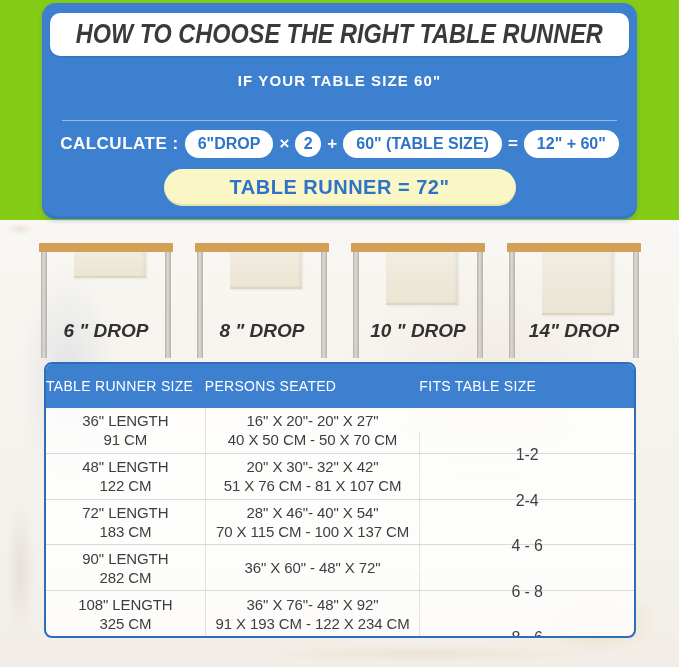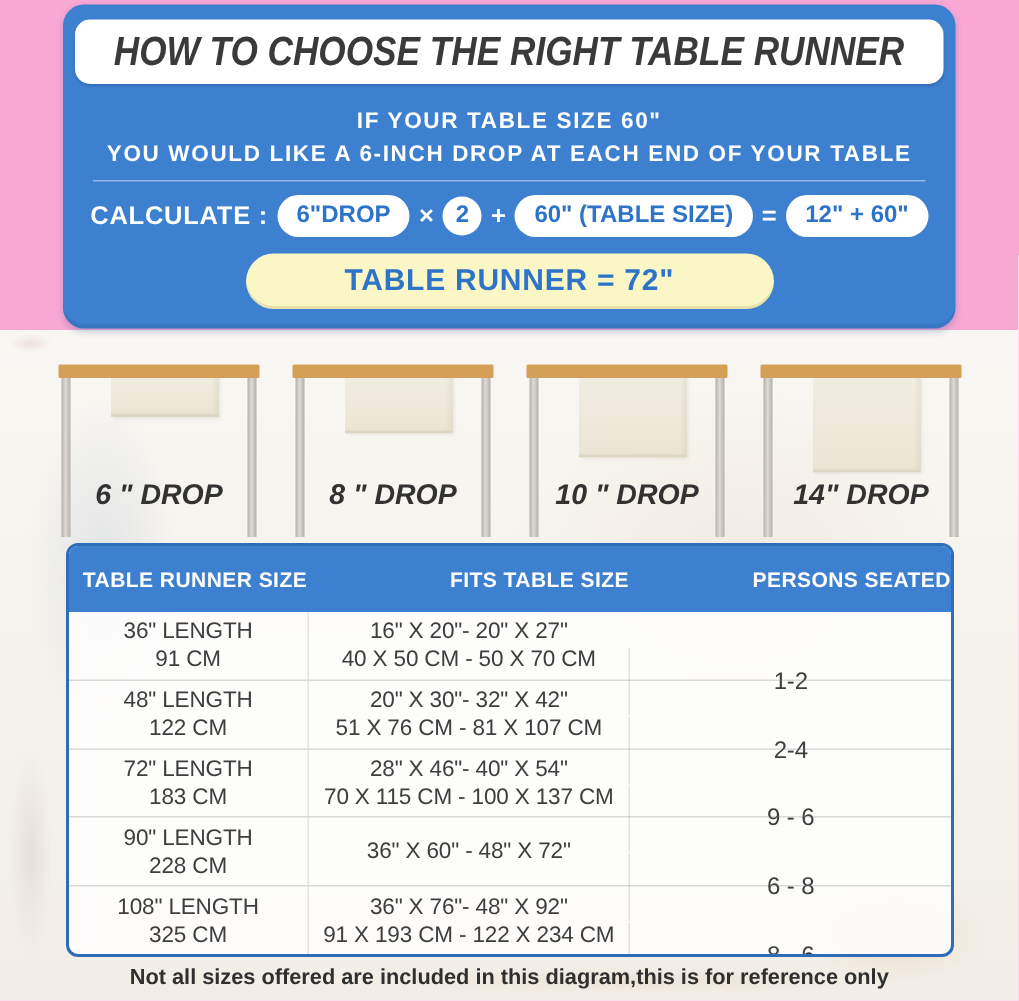--- a/index.html
+++ b/index.html
@@ -1,19 +1,19 @@
 <!DOCTYPE html>
 <html><head>
 <meta charset="utf-8">
 <style>
   * { margin:0; padding:0; box-sizing:border-box; }
   html,body { background:#ffffff; }
   #app {
     position:relative; width:679px; height:667px; overflow:hidden;
-    background:#f9a8d4; font-family:"Liberation Sans", sans-serif;
+    background:#84cc16; font-family:"Liberation Sans", sans-serif;
   }
 
   
   .photo-bg {
     position:absolute; left:0; top:220px; width:679px; height:447px;
     background:
       radial-gradient(closest-side at 3% 2%,  rgba(216,178,168,0.30), transparent 70%),
       radial-gradient(closest-side at 10% 35%, rgba(176,190,205,0.30), transparent 72%),
       radial-gradient(closest-side at 3% 78%,  rgba(203,192,188,0.35), transparent 70%),
       radial-gradient(closest-side at 88% 90%, rgba(224,197,158,0.42), transparent 75%),
@@ -97,21 +97,21 @@
   }
 
   
   .size-table {
     position:absolute; left:44px; top:362px; width:592px; height:276px;
     border:2px solid #2e6db8; border-radius:8px; overflow:hidden;
     background:rgba(255,255,255,0.82);
     display:flex; flex-direction:column;
   }
   .thead { display:flex; height:44px; flex:0 0 44px; background:#3d80d0; align-items:center; }
-  .th { color:#ffffff; font-weight:700; font-size:14px; letter-spacing:0.3px; text-align:right; }
+  .th { color:#ffffff; font-weight:400; font-size:14px; letter-spacing:0.3px; text-align:left; }
   .c1 { width:27%; } .c2 { width:36.5%; } .c3 { width:36.5%; }
   .trow { display:flex; flex:1; }
   .trow + .trow { border-top:1px solid rgba(125,125,125,0.28); }
   .td {
     height:100%; display:flex; flex-direction:column; justify-content:center;
     text-align:center; font-size:15px; line-height:19px; color:#3e3e3e;
     letter-spacing:-0.1px;
   }
   .td.vsep { border-left:1px solid rgba(125,125,125,0.20); }
   .persons { font-size:16px;margin-top:24px; }
@@ -126,21 +126,20 @@
 
 <div id="app">
 
   <div class="photo-bg"></div>
 
   <div class="blue-panel">
     <div class="title-bar">
       <div class="main-title">HOW TO CHOOSE THE RIGHT TABLE RUNNER</div>
     </div>
     <div class="sub-line sub1">IF YOUR TABLE SIZE 60"</div>
-    <div class="sub-line sub2">YOU WOULD LIKE A 6-INCH DROP AT EACH END OF YOUR TABLE</div>
     <div class="panel-divider"></div>
 
     <div class="calc-row">
       <span class="calc-label">CALCULATE :</span>
       <span class="pill">6"DROP</span>
       <span class="op">×</span>
       <span class="two-circle">2</span>
       <span class="op">+</span>
       <span class="pill">60" (TABLE SIZE)</span>
       <span class="op">=</span>
@@ -182,22 +181,22 @@
       <div class="leg l"></div>
       <div class="leg r"></div>
       <div class="fig-label">14" DROP</div>
     </div>
 
   </div>
 
   <div class="size-table">
     <div class="thead">
       <div class="th c1">TABLE RUNNER SIZE</div>
+      <div class="th c3">PERSONS SEATED</div>
       <div class="th c2">FITS TABLE SIZE</div>
-      <div class="th c3">PERSONS SEATED</div>
     </div>
 
     <div class="trow">
       <div class="td c1">
         <span>36" LENGTH</span>
         <span>91 CM</span>
       </div>
       <div class="td c2 vsep">
         <span>16" X 20"- 20" X 27"</span>
         <span>40 X 50 CM - 50 X 70 CM</span>
@@ -219,42 +218,41 @@
 
     <div class="trow">
       <div class="td c1">
         <span>72" LENGTH</span>
         <span>183 CM</span>
       </div>
       <div class="td c2 vsep">
         <span>28" X 46"- 40" X 54"</span>
         <span>70 X 115 CM - 100 X 137 CM</span>
       </div>
-      <div class="td c3 vsep persons">9 - 6</div>
+      <div class="td c3 vsep persons">4 - 6</div>
     </div>
 
     <div class="trow">
       <div class="td c1">
         <span>90" LENGTH</span>
-        <span>228 CM</span>
+        <span>282 CM</span>
       </div>
       <div class="td c2 vsep">
         <span>36" X 60" - 48" X 72"</span>
       </div>
       <div class="td c3 vsep persons">6 - 8</div>
     </div>
 
     <div class="trow">
       <div class="td c1">
         <span>108" LENGTH</span>
         <span>325 CM</span>
       </div>
       <div class="td c2 vsep">
         <span>36" X 76"- 48" X 92"</span>
         <span>91 X 193 CM - 122 X 234 CM</span>
       </div>
       <div class="td c3 vsep persons">8 - 6</div>
     </div>
   </div>
 
-  <div class="footnote">Not all sizes offered are included in this diagram,this is for reference only</div>
 
 </div>
 
 </body></html>

